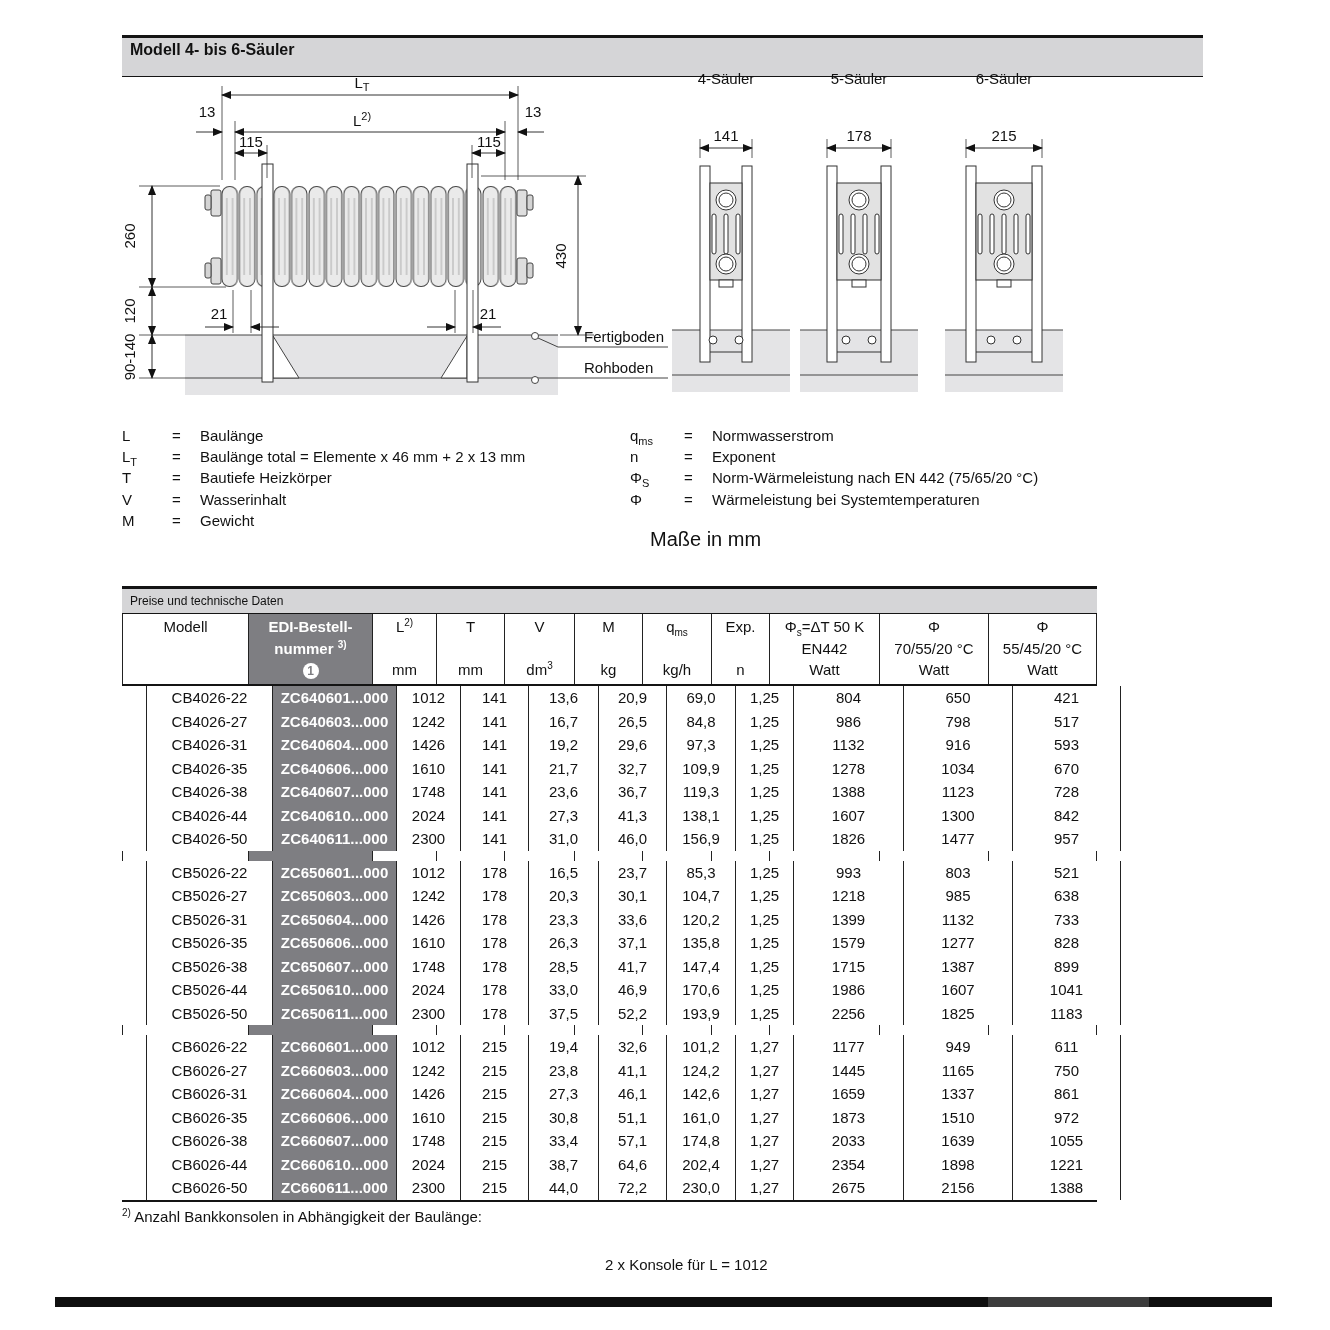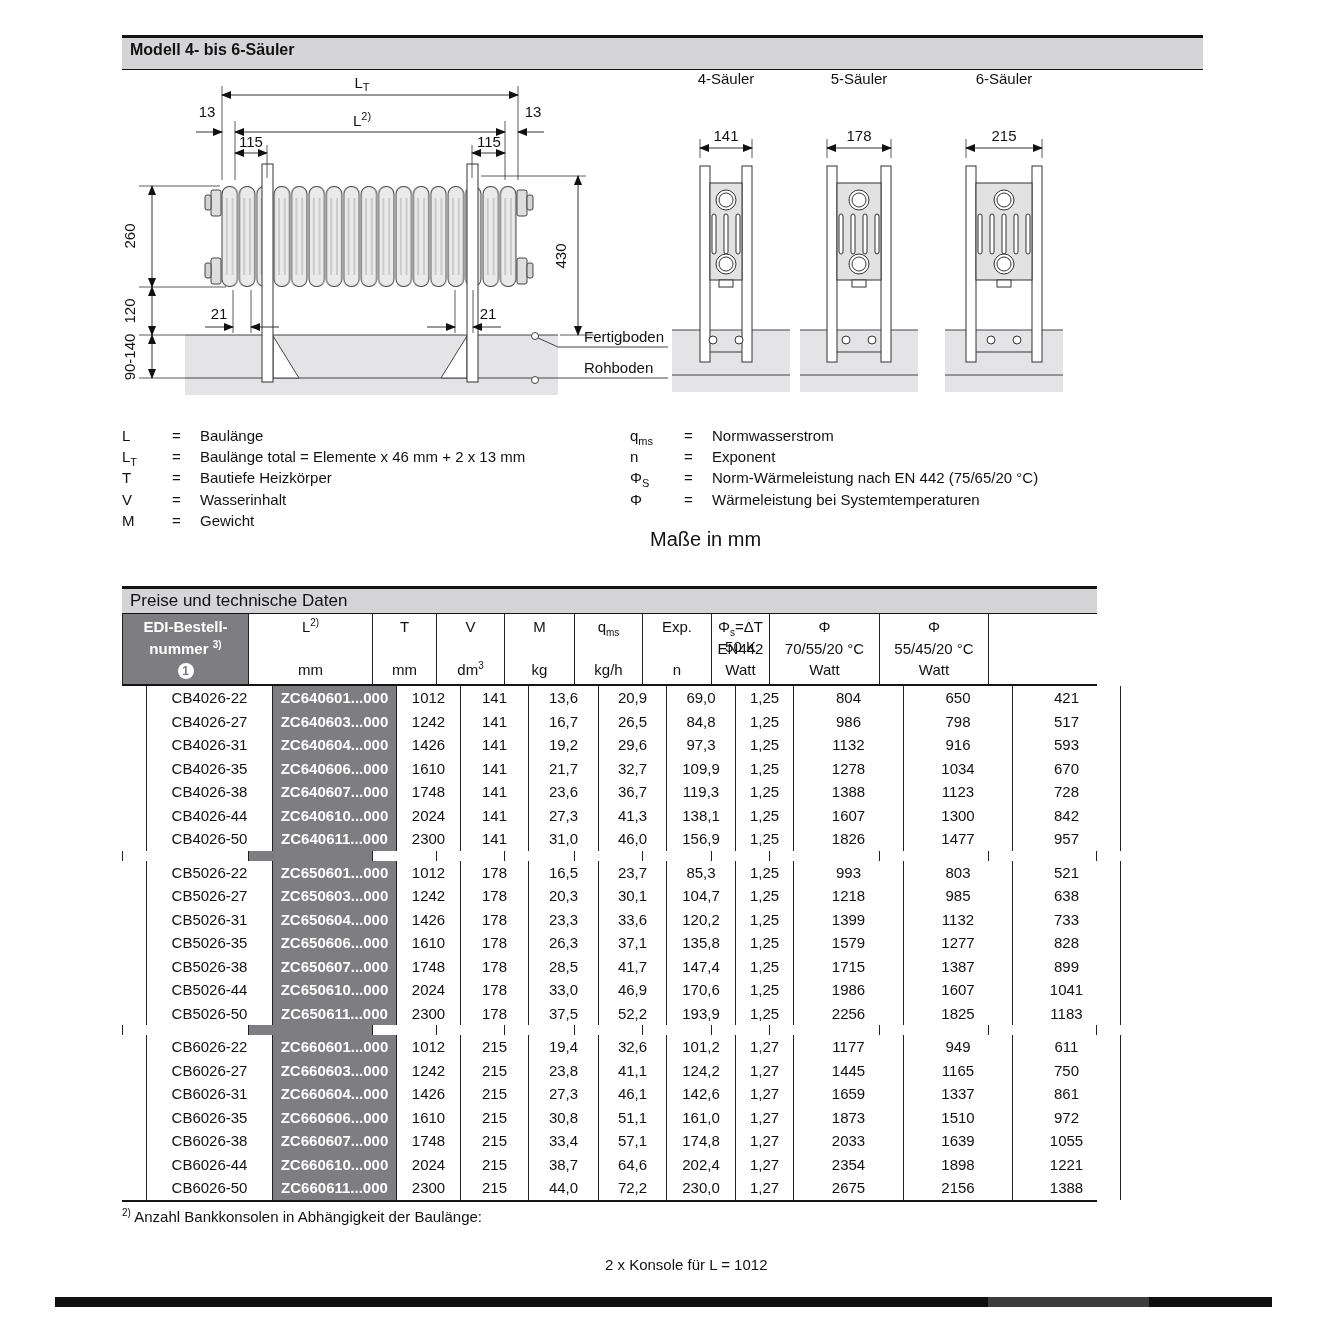--- a/index.html
+++ b/index.html
@@ -1,38 +1,38 @@
 <!DOCTYPE html>
 <html><head>
 <meta charset="utf-8">
 <style>
   html,body{margin:0;padding:0;background:#fff;}
   .page{position:relative;width:1330px;height:1330px;background:#ffffff;
         font-family:"Liberation Sans","DejaVu Sans",sans-serif;color:#111;overflow:hidden;}
   
-  .section-bar{position:absolute;left:122px;top:35px;width:1081px;height:35px;
+  .section-bar{position:absolute;left:122px;top:35px;width:1081px;height:42px;
         background:#d5d5d7;border-top:3px solid #141414;border-bottom:1px solid #141414;
         font-weight:bold;font-size:16px;line-height:24px;padding-left:8px;box-sizing:border-box;}
   
   .drawing{position:absolute;left:0;top:62px;}
   .drawing text{font-family:"Liberation Sans","DejaVu Sans",sans-serif;font-size:15px;fill:#111;}
   
   .legend-col{position:absolute;top:425px;font-size:15px;}
   #legend-left{left:122px;}
   #legend-right{left:630px;}
   .legend-row{display:flex;height:21.2px;line-height:21.2px;}
   #legend-left .legend-sym{width:50px;}
   #legend-right .legend-sym{width:54px;}
   .legend-eq{width:28px;}
   .legend-sym sub{font-size:11px;}
   .units-note{position:absolute;left:630px;top:528px;font-size:20px;margin-left:20px;}
   
   .ptable{position:absolute;left:122px;top:586px;width:975px;border-bottom:2px solid #141414;}
   .ptable-title{background:#d5d5d7;border-top:3px solid #141414;border-bottom:1px solid #141414;
-        height:24px;line-height:24px;font-size:17px;padding-left:8px;}
+        height:24px;line-height:24px;font-size:12px;padding-left:8px;}
   .grid-row{display:grid;grid-template-columns:127px 124px 64px 68px 70px 68px 69px 58px 110px 109px 108px;}
   .cell{border-right:1px solid #222;text-align:center;overflow:hidden;}
   .cell:first-child{border-left:1px solid #222;}
   .cell:last-child{border-right:1px solid #222;}
   .head-row{height:70px;border-bottom:2px solid #141414;}
   .head-cell{display:flex;flex-direction:column;justify-content:space-between;
         padding:3px 0 4px 0;box-sizing:border-box;font-size:15px;}
   .hline{height:20px;line-height:20px;}
   .edi-bg{background:#7e7e82;color:#ffffff;font-weight:bold;align-items:center;}
   .badge{display:inline-block;width:16px;height:16px;border-radius:50%;background:#fff;
@@ -288,20 +288,25 @@
         <span class="legend-sym">Φ</span>
         <span class="legend-eq">=</span>
         <span class="legend-desc">Wärmeleistung bei Systemtemperaturen</span>
       </div>
     </div>
   <div class="units-note">Maße in mm</div>
 
   <div class="ptable">
     <div class="ptable-title">Preise und technische Daten</div>
     <div class="grid-row head-row">
+      <div class="cell head-cell">
+        <div class="hline">Modell</div>
+          <div class="hline"></div>
+          <div class="hline"></div>
+      </div>
       <div class="cell head-cell edi-bg">
         <div class="hline">EDI-Bestell-</div>
         <div class="hline"><span>nummer </span><sup>3)</sup></div>
         <div class="hline"><span class="badge">1</span></div>
       </div>
       <div class="cell head-cell">
         <div class="hline"><span>L</span><sup>2)</sup></div>
         <div class="hline"></div>
           <div class="hline">mm</div>
       </div>

